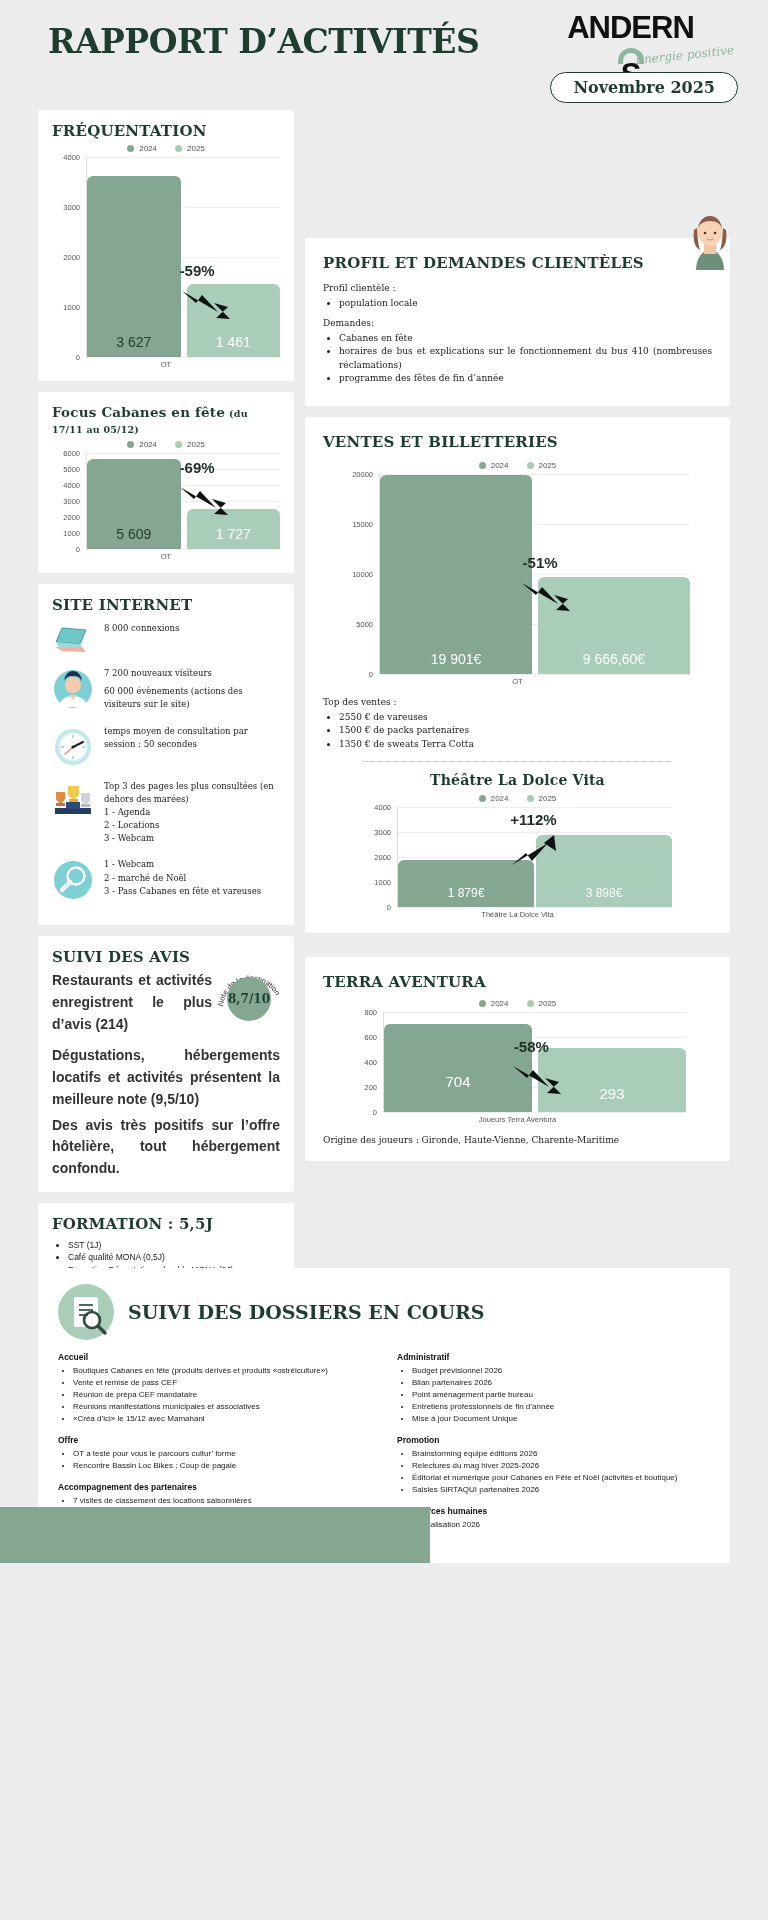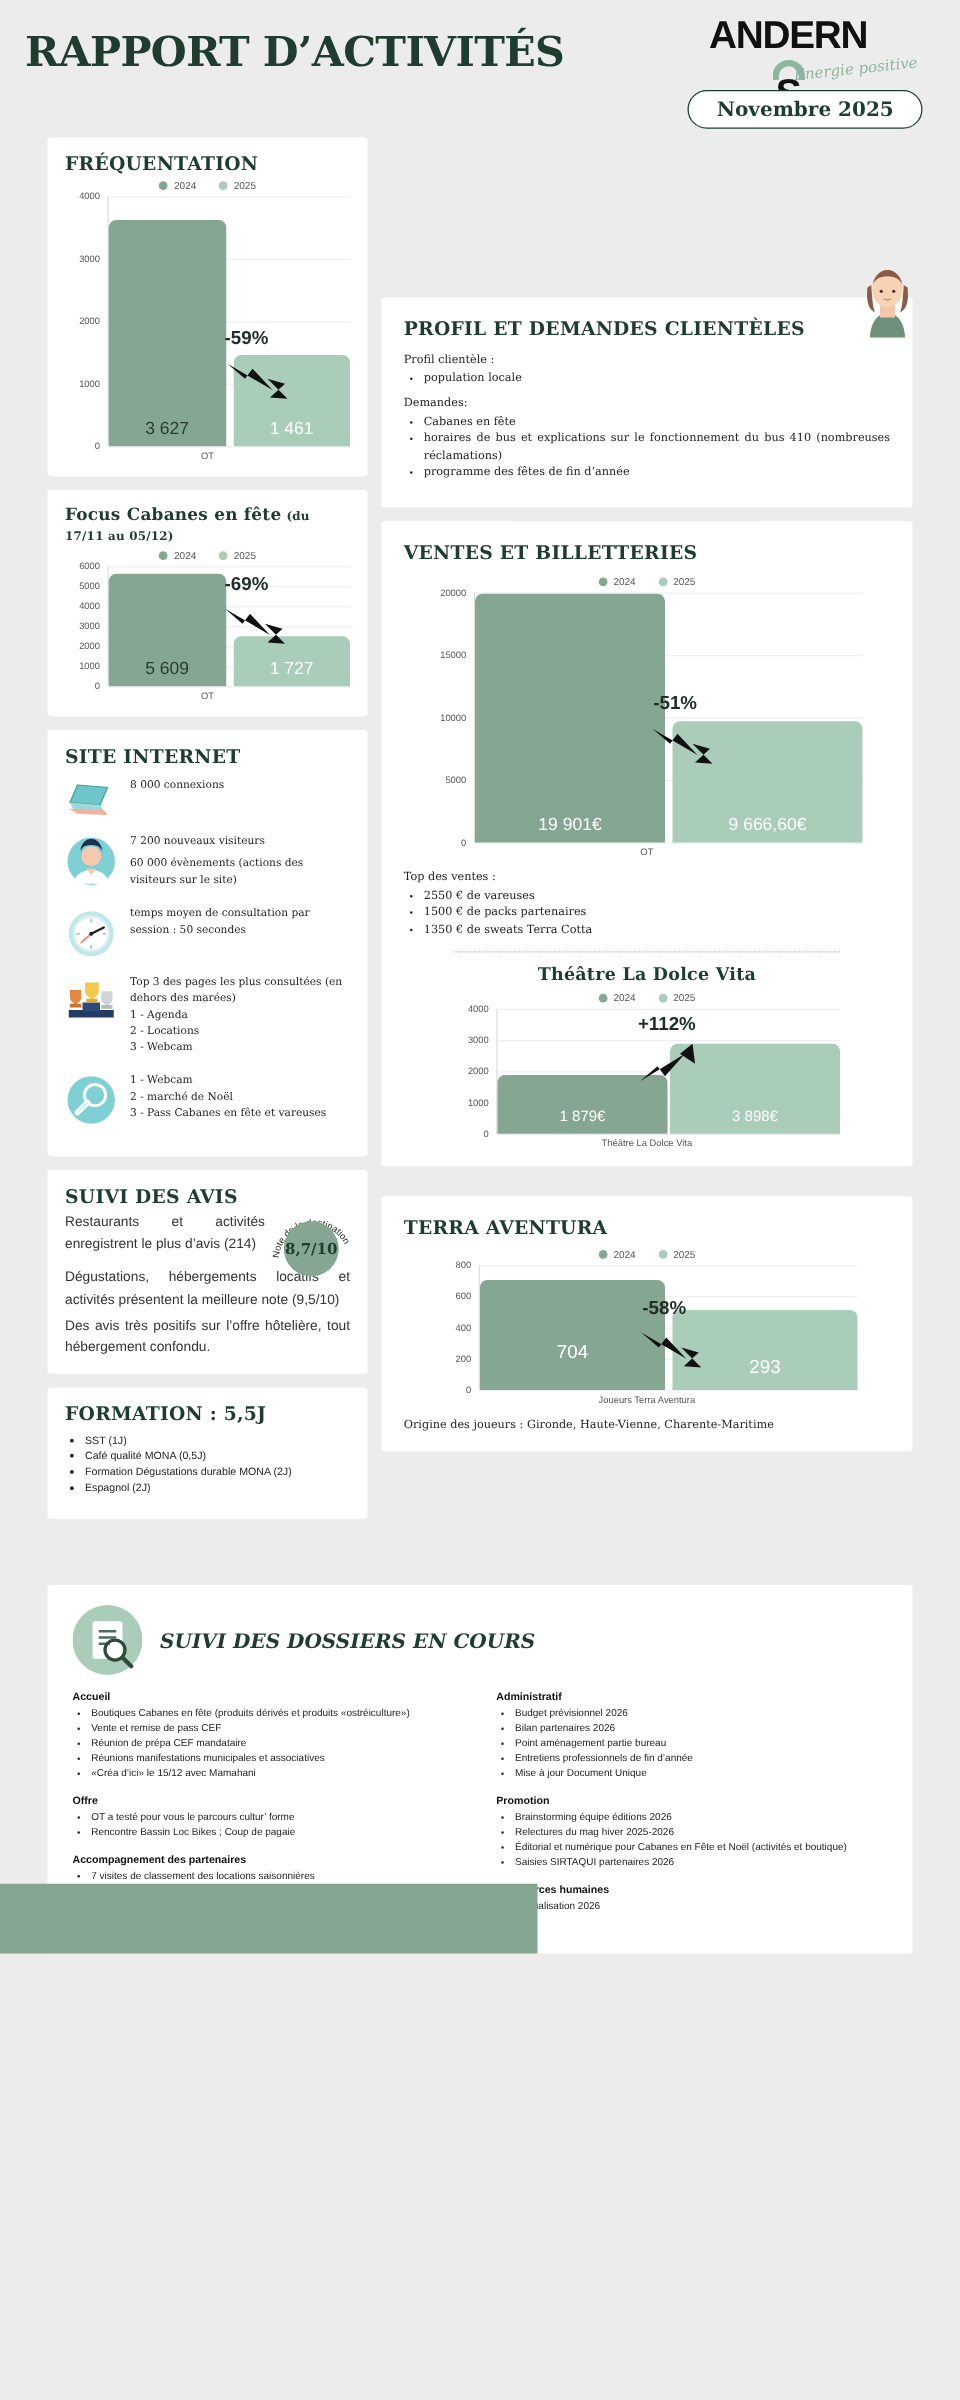--- a/index.html
+++ b/index.html
@@ -21,21 +21,21 @@
     --ink:#333;
   }
 
   
   .header{
     position:relative;
     height:110px;
   }
   .report-title{
     position:absolute;
-    left:20px; top:22px;
+    left:48px; top:22px;
     font-family:"DejaVu Serif","Liberation Serif",serif;
     font-weight:bold;
     font-size:33px;
     letter-spacing:-0.5px;
     color:var(--dark-green);
   }
   .logo{
     position:absolute;
     right:30px; top:12px;
     width:215px; height:60px;
@@ -165,37 +165,37 @@
     width:62px;height:62px;
   }
   .note-circle{
     position:absolute; left:9px; top:9px;
     width:44px;height:44px;border-radius:50%;
     background:var(--bar-2024);
     display:flex;align-items:center;justify-content:center;
     font-family:"DejaVu Serif","Liberation Serif",serif;
     font-weight:bold; font-size:12px; color:#1e3d2f;
   }
-  .justif{ text-align:justify; font-family:"Liberation Sans",sans-serif; font-size:11px; line-height:1.55; color:#333; }
+  .justif{ text-align:justify; font-family:"Liberation Sans",sans-serif; font-size:14px; line-height:1.55; color:#333;font-weight:bold; }
 
   
   .dotsep{ border-top:1.5px dotted #b9b9b9; margin:10px 40px; }
 
   
   .dossiers{
     position:relative;
     background:#fff;
     margin:10px 38px 0 38px;
     padding:16px 20px 22px;
     border-radius:3px;
   }
   .dossier-head{ display:flex; align-items:center; gap:14px; margin-bottom:12px; }
   .dossier-title{
     font-family:"DejaVu Serif","Liberation Serif",serif;
-    font-weight:bold; font-size:16px; color:var(--dark-green);font-style:italic;
+    font-weight:bold; font-size:19px; color:var(--dark-green);
   }
   .dcols{ display:flex; gap:26px; }
   .dcol{ flex:1; }
   .dgrp{ margin-bottom:10px; }
   .dgrp h4{
     font-family:"Liberation Sans",sans-serif;
     font-size:8.5px; font-weight:bold; color:#111; margin-bottom:3px;
   }
   .dgrp ul{ margin-left:15px; }
   .dgrp li{ font-family:"Liberation Sans",sans-serif; font-size:8px; color:#222; line-height:1.5; }

